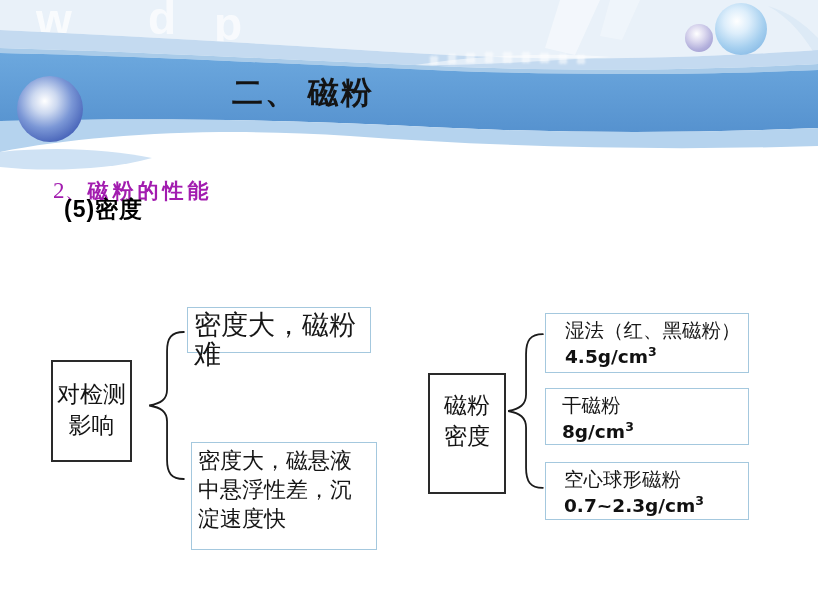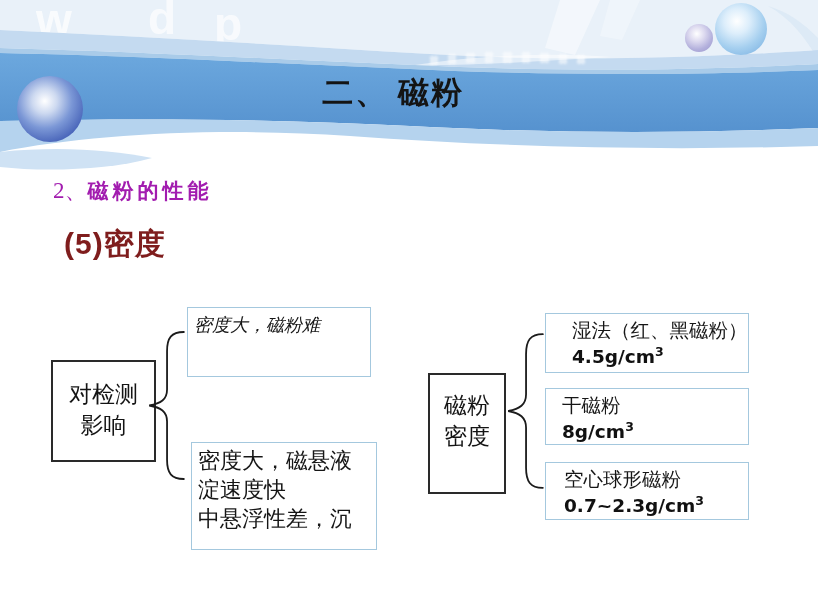--- a/index.html
+++ b/index.html
@@ -3,46 +3,46 @@
 <meta charset="utf-8">
 <style>
   html,body{margin:0;padding:0;background:#888;}
   .slide{
     position:relative;width:818px;height:598px;background:#ffffff;
     overflow:hidden;font-family:"Liberation Sans","DejaVu Sans",sans-serif;
     margin:0 auto;
   }
   .header-art{position:absolute;left:0;top:0;}
   .slide-title{
-    position:absolute;left:244px;top:72px;width:220px;text-align:right;
+    position:absolute;left:232px;top:72px;width:220px;text-align:left;
     font-family:"Liberation Serif","DejaVu Serif",serif;
     font-size:31px;font-weight:700;color:#141414;letter-spacing:2px;white-space:nowrap;
   }
   .subtitle{position:absolute;left:53px;top:175px;color:#a21caf;white-space:nowrap;}
   .sub-num{font-family:"Liberation Serif","DejaVu Serif",serif;font-size:23px;}
   .sub-text{font-family:"Liberation Serif","DejaVu Serif",serif;font-size:21px;font-weight:700;letter-spacing:4px;}
   .heading-green{
-    position:absolute;left:64px;top:224px;
-    font-size:30px;font-weight:700;color:#7f1d1d;letter-spacing:1px;
+    position:absolute;left:64px;top:194px;
+    font-size:23px;font-weight:700;color:#000000;letter-spacing:1px;
   }
   .label-box{
     position:absolute;background:#fff;border:2px solid #2a2a2a;
     font-family:"Liberation Serif","DejaVu Serif",serif;color:#141414;
     text-align:center;box-sizing:border-box;
   }
-  .left-label{left:51px;top:360px;width:105px;height:102px;font-size:23px;line-height:31px;padding-top:17px;}
+  .left-label{left:51px;top:360px;width:81px;height:102px;font-size:23px;line-height:31px;padding-top:17px;}
   .right-label{left:428px;top:373px;width:78px;height:121px;font-size:23px;line-height:31px;padding-top:15px;}
   .content-box{
     position:absolute;background:#fff;border:1px solid #a4c8de;
     font-family:"Liberation Serif","DejaVu Serif",serif;color:#161616;
     box-sizing:border-box;padding:3px 6px;
   }
-  .b-l1{left:187px;top:307px;width:184px;height:70px;font-size:18px;line-height:29px;font-style:italic;}
+  .b-l1{left:187px;top:307px;width:184px;height:46px;font-size:27px;line-height:29px;}
   .b-l2{left:191px;top:442px;width:186px;height:108px;font-size:22px;line-height:29px;}
-  .b-r1{left:545px;top:313px;width:204px;height:60px;padding-left:26px;}
+  .b-r1{left:545px;top:313px;width:204px;height:60px;padding-left:19px;}
   .b-r2{left:545px;top:388px;width:204px;height:57px;padding-left:16px;}
   .b-r3{left:545px;top:462px;width:204px;height:58px;padding-left:18px;}
   .dtitle{font-size:19.5px;line-height:27px;white-space:nowrap;}
   .dvalue{
     font-family:"DejaVu Sans","Liberation Sans",sans-serif;
     font-size:18.5px;font-weight:700;line-height:25px;color:#111;white-space:nowrap;
   }
   .dvalue .sup{font-size:12.5px;position:relative;top:-7px;font-weight:700;}
   .brace{position:absolute;}
 </style>
@@ -134,22 +134,22 @@
   <svg class="brace" style="left:145px;top:329px;" width="42" height="153" viewBox="0 0 40 152" preserveAspectRatio="none">
     <path d="M37,3 C25,3 21,9 21,22 L21,60 C21,70 15,74 4,76 C15,78 21,82 21,92 L21,130 C21,143 25,149 37,149" fill="none" stroke="#1b1b1b" stroke-width="1.8" vector-effect="non-scaling-stroke" stroke-linecap="round"></path>
   </svg>
 
   <div class="content-box b-l1">
     <div>密度大，磁粉难</div>
   </div>
 
   <div class="content-box b-l2">
     <div>密度大，磁悬液</div>
+    <div>中悬浮性差，沉</div>
     <div>淀速度快</div>
-    <div>中悬浮性差，沉</div>
   </div>
 
   <div class="label-box right-label">
     <div>磁粉</div>
     <div>密度</div>
   </div>
 
   <svg class="brace" style="left:504px;top:331px;" width="42" height="160" viewBox="0 0 40 152" preserveAspectRatio="none">
     <path d="M37,3 C25,3 21,9 21,22 L21,60 C21,70 15,74 4,76 C15,78 21,82 21,92 L21,130 C21,143 25,149 37,149" fill="none" stroke="#1b1b1b" stroke-width="1.8" vector-effect="non-scaling-stroke" stroke-linecap="round"></path>
   </svg>

